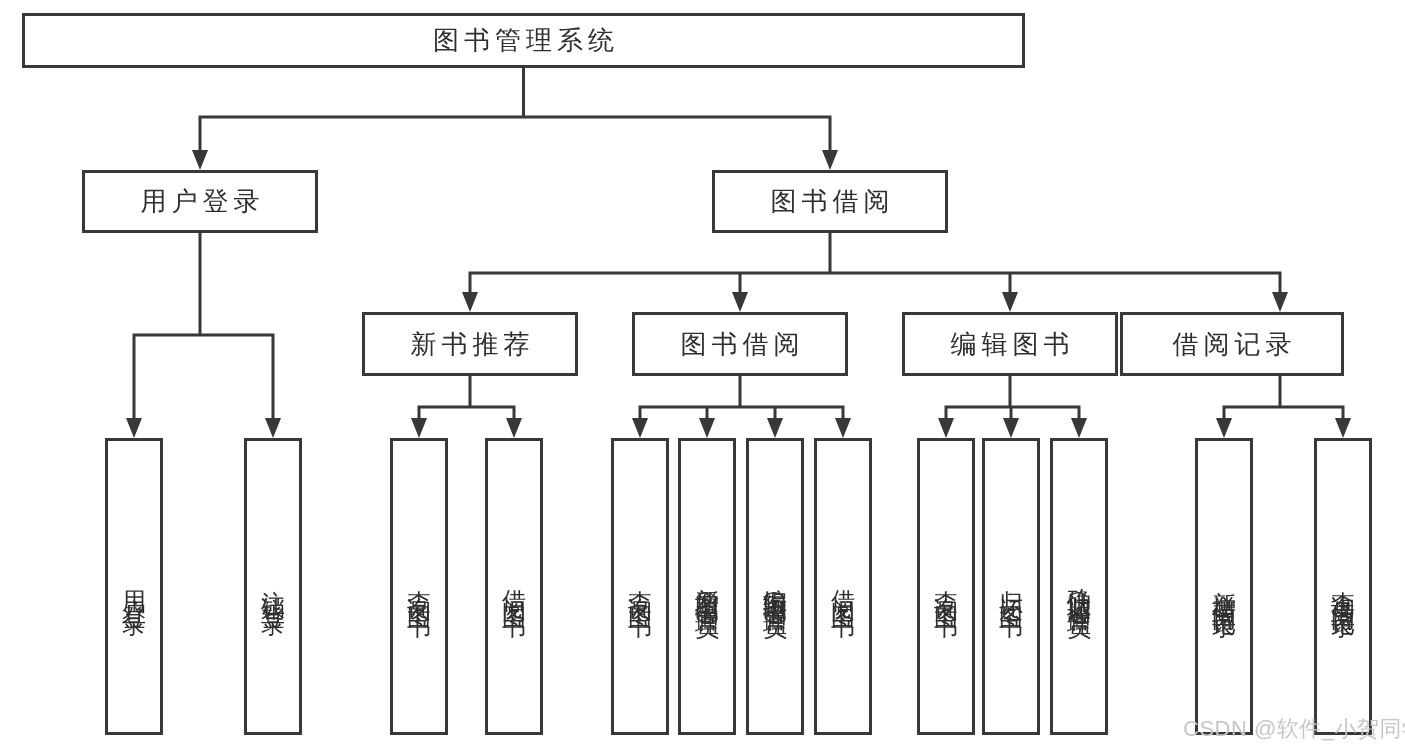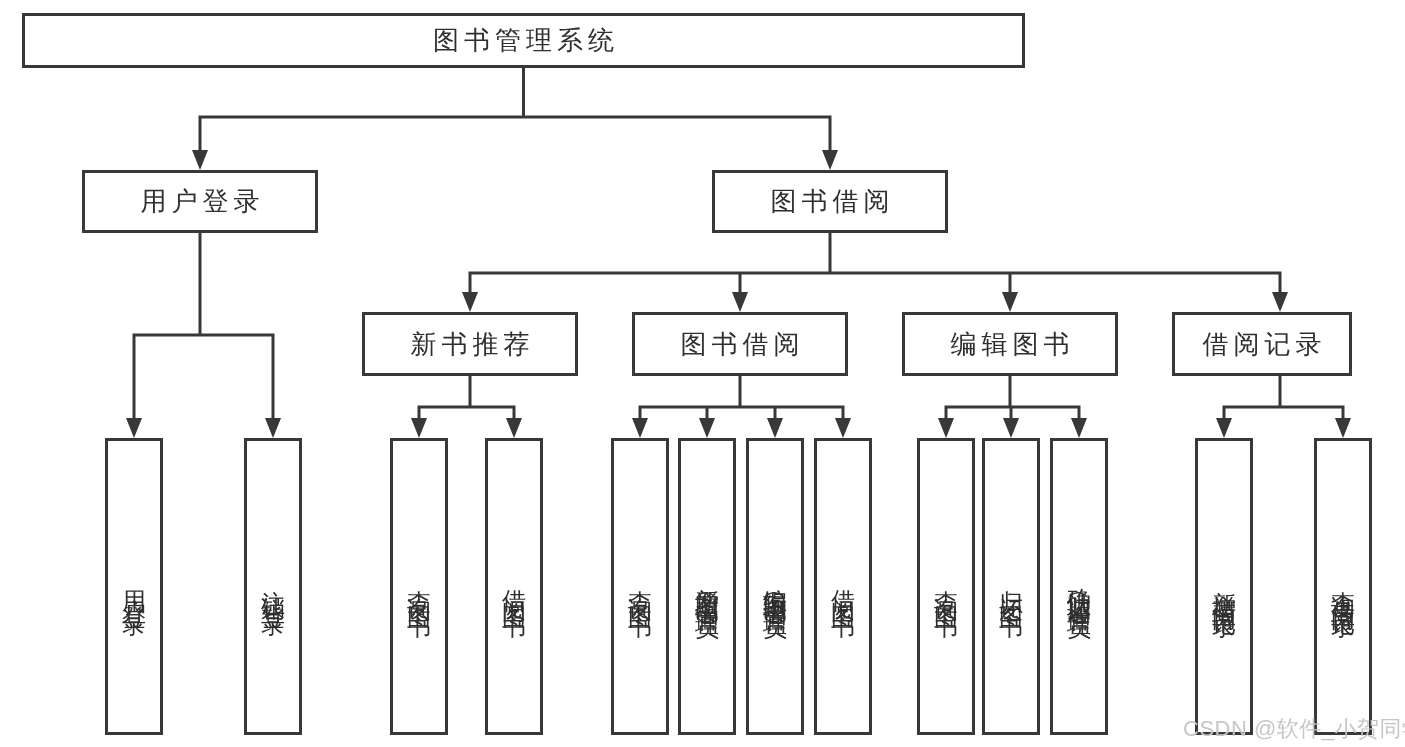--- a/index.html
+++ b/index.html
@@ -108,21 +108,21 @@
 
   <div class="node h" style="left:632px;top:312px;width:216px;height:64px">
     <span>图书借阅</span>
   </div>
   <div class="node h" style="left:362px;top:312px;width:216px;height:64px">
     <span>新书推荐</span>
   </div>
   <div class="node h" style="left:902px;top:312px;width:216px;height:64px">
     <span>编辑图书</span>
   </div>
-  <div class="node h" style="left:1172px;top:312px;width:180px;height:64px">
+  <div class="node h" style="left:1120px;top:312px;width:224px;height:64px">
     <span>借阅记录</span>
   </div>
 
   <div class="node v" style="left:105px;top:438px;width:58px;height:297px">
     <span class="ls4">用户登录</span>
   </div>
   <div class="node v" style="left:244px;top:438px;width:58px;height:297px">
     <span class="ls4">注销登录</span>
   </div>
 

